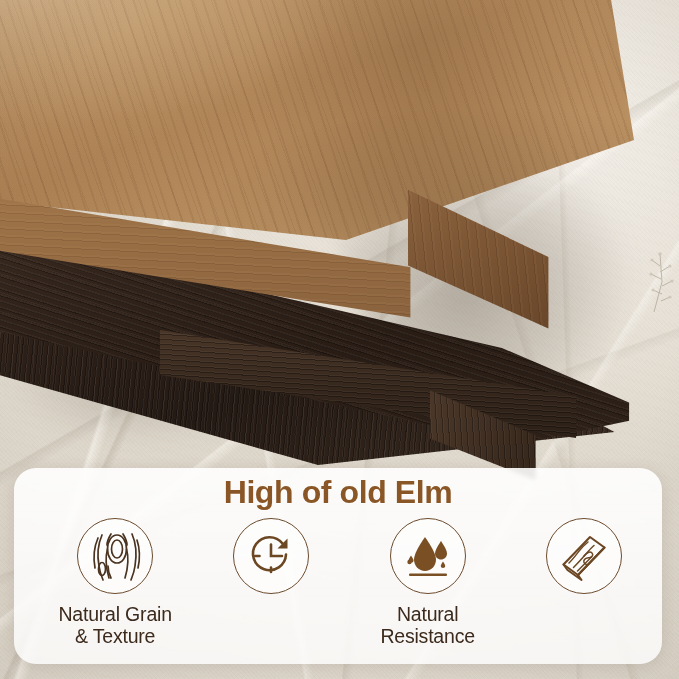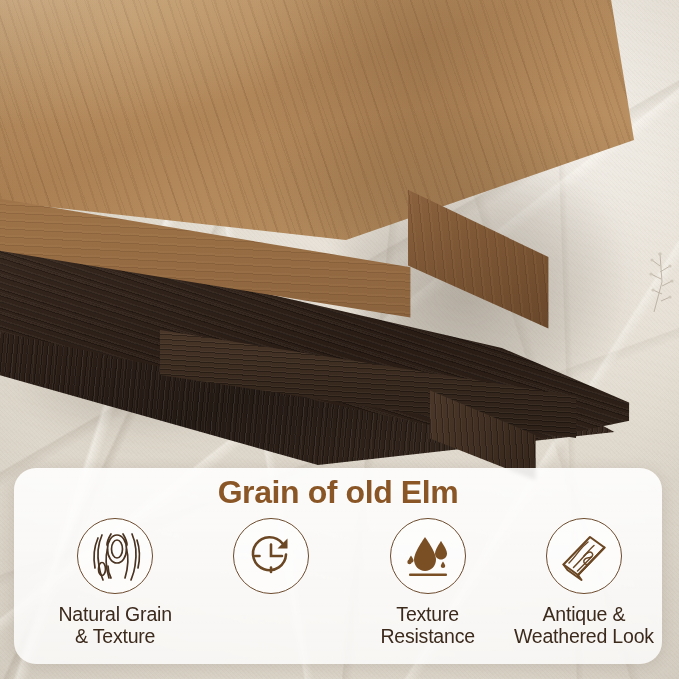--- a/index.html
+++ b/index.html
@@ -240,21 +240,21 @@
   <div class="board light-top"></div>
   <div class="board light-top-gloss"></div>
   <div class="board light-front"></div>
   <div class="board light-end"></div>
   <div class="board light-end-shade"></div>
 
   <div class="bg-vignette"></div>
 
   <div class="card">
 
-    <div class="card-title">Grain of old Elm</div>
+    <div class="card-title">High of old Elm</div>
 
     <div class="features">
 
       <div class="feature">
         <div class="icon-circle">
           <svg width="56" height="56" viewBox="0 0 56 56">
             <g fill="none" stroke="#4a3venue"></g>
             <g fill="none" stroke="#4a3320" stroke-width="1.7" stroke-linecap="round">
               <ellipse cx="30" cy="21" rx="5.5" ry="9"></ellipse>
               <ellipse cx="30" cy="21" rx="9.5" ry="14"></ellipse>
@@ -295,39 +295,37 @@
             <g fill="#7b4f24">
               <path d="M23 7 C23 7 12 22 12 29.5 C12 36 16.9 41 23 41 C29.1 41 34 36 34 29.5 C34 22 23 7 23 7 Z"></path>
               <path d="M39 11 C39 11 33 19.5 33 23.5 C33 27 35.7 29.5 39 29.5 C42.3 29.5 45 27 45 23.5 C45 19.5 39 11 39 11 Z"></path>
               <circle cx="7.5" cy="32" r="2.2"></circle>
               <path d="M9 25.5 C9 25.5 6.5 29 6.5 30.5 C6.5 31.8 7.6 32.8 9 32.8 C10.4 32.8 11.5 31.8 11.5 30.5 C11.5 29 9 25.5 9 25.5 Z"></path>
               <path d="M41 31.5 C41 31.5 38.8 34.6 38.8 35.9 C38.8 37 39.8 37.9 41 37.9 C42.2 37.9 43.2 37 43.2 35.9 C43.2 34.6 41 31.5 41 31.5 Z"></path>
               <rect x="7" y="43.5" width="38" height="2.6" rx="1"></rect>
             </g>
           </svg>
         </div>
-        <div class="feature-label">Texture
+        <div class="feature-label">Natural
 Resistance</div>
       </div>
 
       <div class="feature">
         <div class="icon-circle">
           <svg width="54" height="54" viewBox="0 0 54 54">
             <g fill="none" stroke="#6b4723" stroke-width="2.1" stroke-linejoin="round" stroke-linecap="round">
               <path d="M6.5 35.5 L33 8 L47.5 18.5 L21 46 Z"></path>
               <path d="M6.5 35.5 L10.5 41 L24.5 51 L21 46"></path>
               <path d="M21 46 L47.5 18.5"></path>
             </g>
             <g fill="none" stroke="#6b4723" stroke-width="1.5" stroke-linecap="round">
               <path d="M12 34 C16 30 19 26 22.5 21.5 C25 18.5 28 15.5 31 13"></path>
               <path d="M16.5 38.5 C21 34 25 29.5 29 25 C31.5 22 34 19 37 16.5"></path>
               <path d="M27 27 C29.5 23.5 33 22 35 24 C36.5 25.6 35.5 28 33 28.5 C31 29 29 28.5 27.5 30.5 C26 32.5 27 35 29.5 35.5"></path>
               <path d="M20.5 42 C25 37.5 30 32.5 34.5 28"></path>
             </g>
           </svg>
         </div>
-        <div class="feature-label">Antique &amp;
-Weathered Look</div>
       </div>
 
     </div>
   </div>
 </div>
 
 </body></html>

